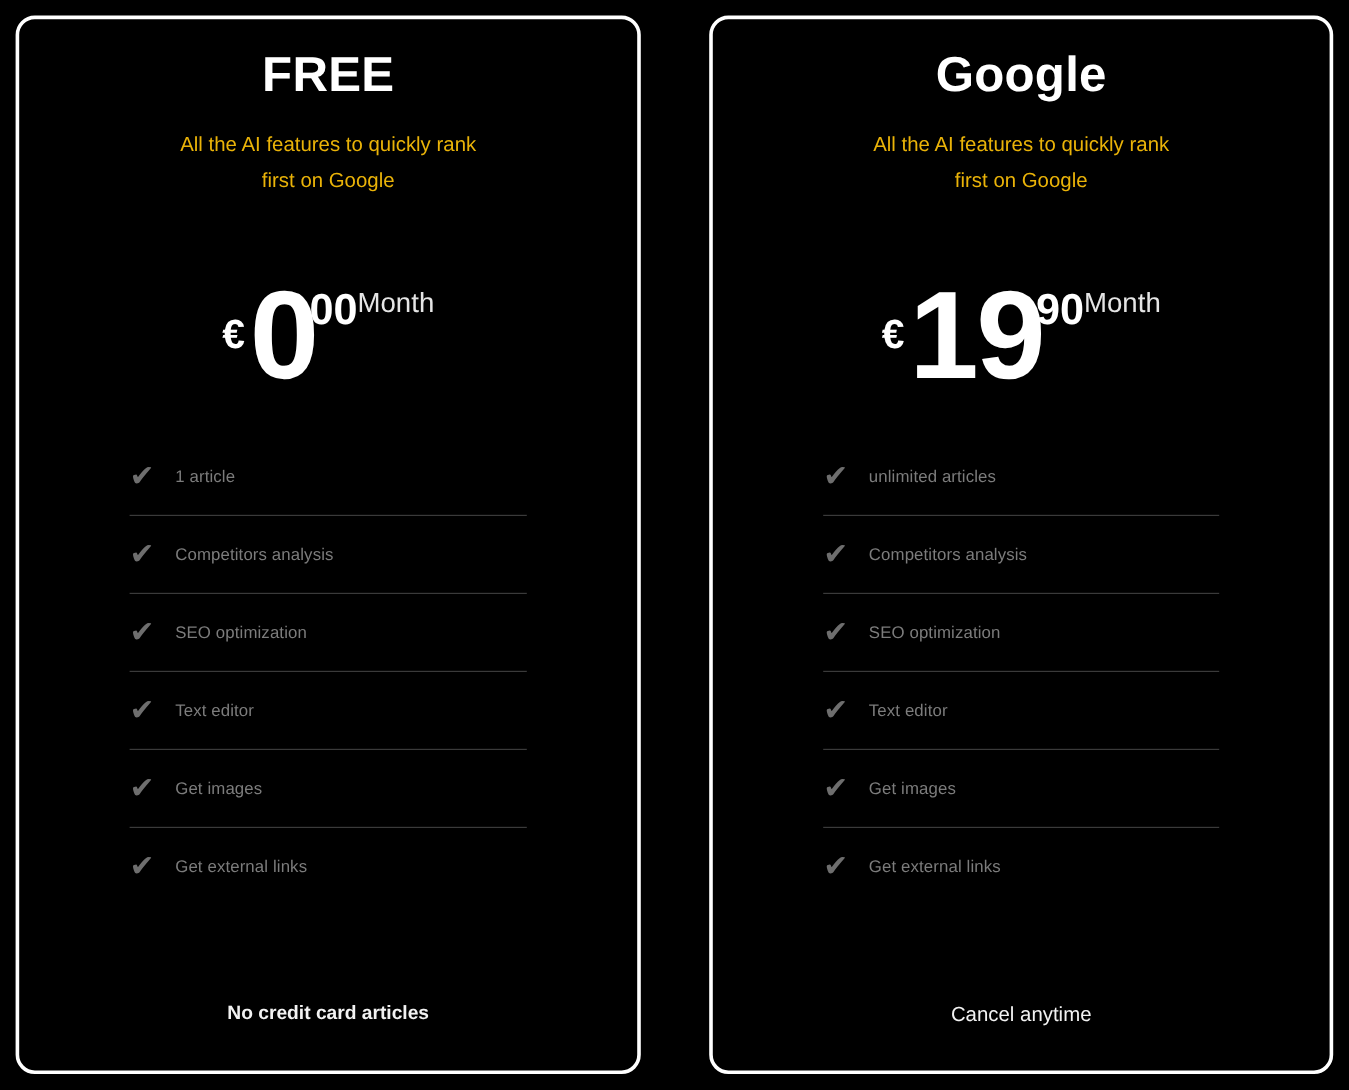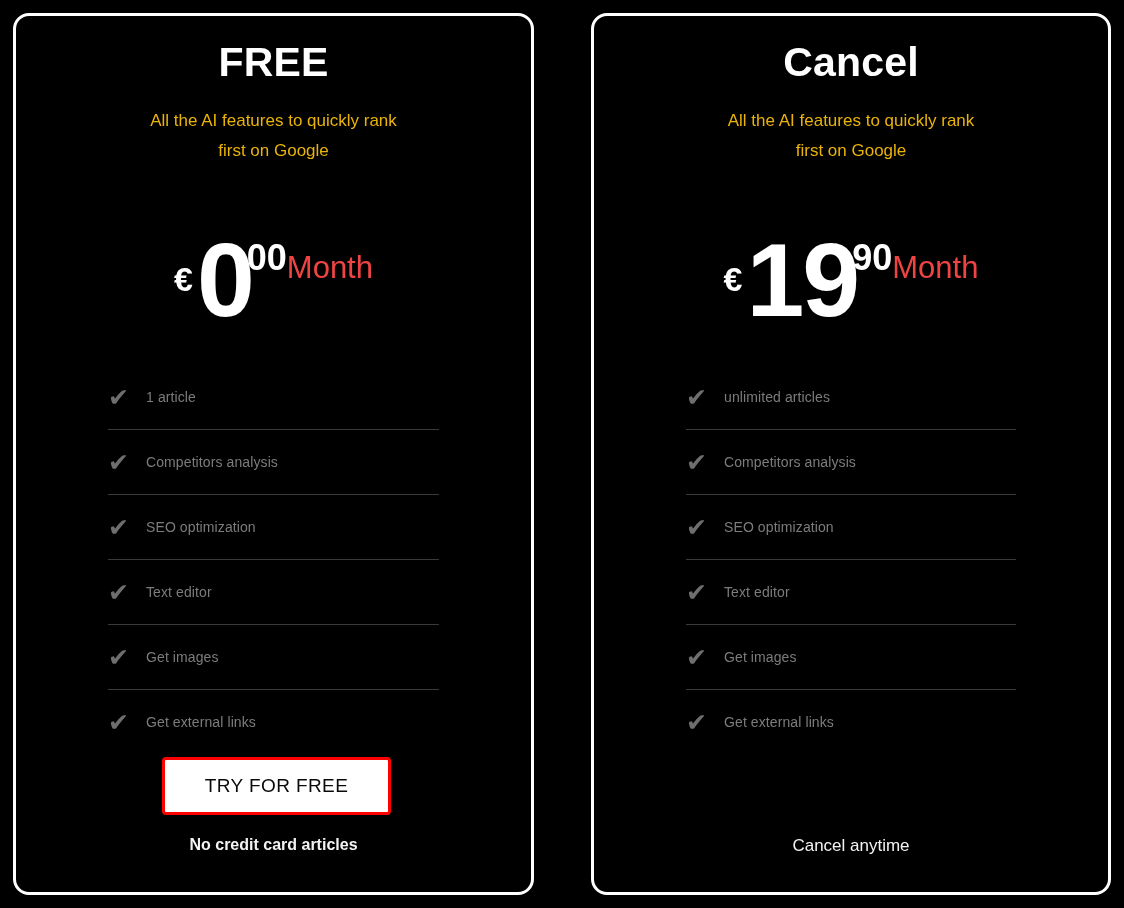--- a/index.html
+++ b/index.html
@@ -100,25 +100,25 @@
     margin-left: -6px;
     margin-top: 2px;
   }
   .price-cents {
     color: #ffffff;
     font-size: 36px;
     font-weight: bold;
     line-height: 1;
   }
   .price-period {
-    color: #ef4444;
-    font-size: 31px;
-    font-weight: 400;
-    line-height: 1;
-    margin-top: 12px;
+    color: #e5e5e5;
+    font-size: 23px;
+    font-weight: 400;
+    line-height: 1;
+    margin-top: 1px;
   }
 
   
   .features {
     position: absolute;
     left: 92px;
     right: 92px;
     top: 349px;
   }
   .feature-row {
@@ -221,30 +221,29 @@
         <div class="feature-row">
           <span class="feature-check">✔</span>
           <span class="feature-label">Get images</span>
         </div>
         <div class="feature-row">
           <span class="feature-check">✔</span>
           <span class="feature-label">Get external links</span>
         </div>
       </div>
 
-      <div class="cta-button">TRY FOR FREE</div>
       <div class="cta-note">No credit card articles</div>
 
     </div>
   </div>
 
   <div class="plan-card card-prem">
     <div class="card-inner">
 
-      <div class="plan-title">Cancel</div>
+      <div class="plan-title">Google</div>
 
       <div class="plan-subtitle">
         <span class="sub-line">All the AI features to quickly rank</span>
         <span class="sub-line">first on Google</span>
       </div>
 
       <div class="price-block">
         <span class="price-euro">€</span>
         <span class="price-main">19</span>
         <span class="price-right">

